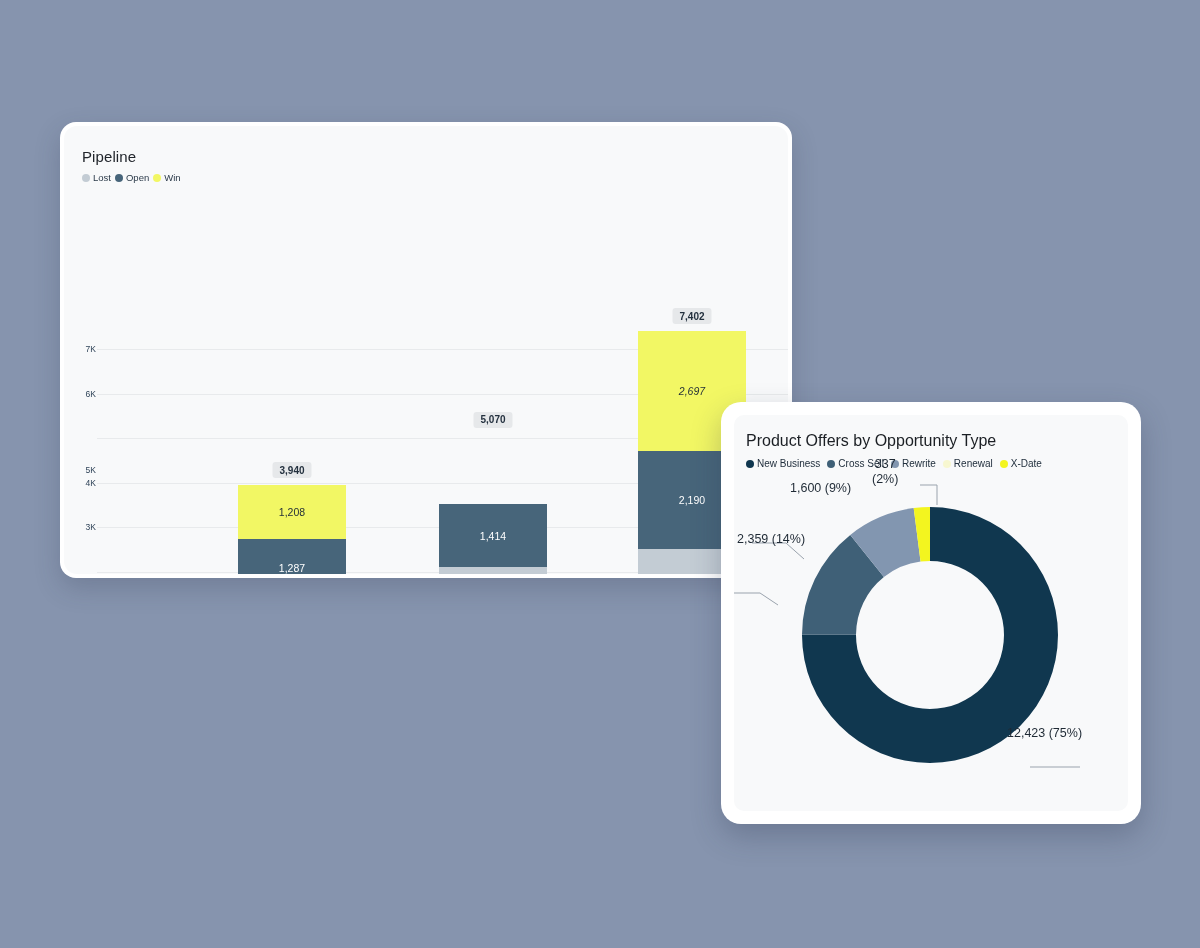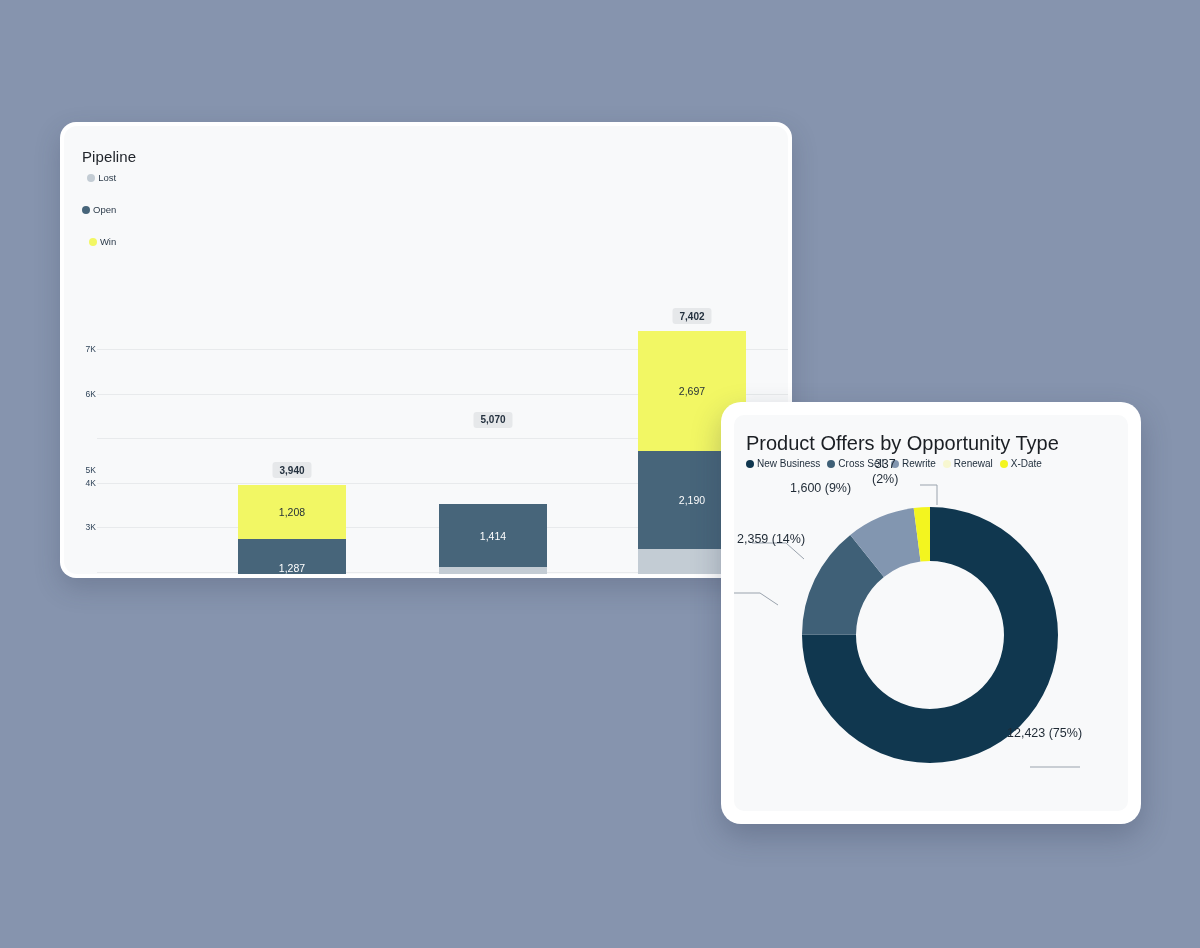--- a/index.html
+++ b/index.html
@@ -45,23 +45,22 @@
     top: 22px;
     font-size: 15px;
     color: #21252b;
     letter-spacing: .1px;
   }
   #bar-legend {
     position: absolute;
     left: 18px;
     top: 46px;
     display: flex;
-    align-items: flex-end;
-    gap: 21px;
-    flex-direction: column;
+    align-items: flex-start;
+    gap: 4px;
   }
   .lg-item {
     display: flex;
     align-items: center;
     gap: 3px;
     font-size: 9.5px;
     color: #2c3b4a;
   }
   .lg-dot {
     width: 8px; height: 8px;
@@ -141,21 +140,21 @@
     right: 13px;
     bottom: 13px;
     background: #f8f9fa;
     border-radius: 10px;
     overflow: hidden;
   }
   #donut-title {
     position: absolute;
     left: 12px;
     top: 17px;
-    font-size: 20px;
+    font-size: 16px;
     color: #1b1f24;
   }
   #donut-legend {
     position: absolute;
     left: 12px;
     top: 43px;
     display: flex;
     align-items: center;
     gap: 7px;
   }
@@ -217,21 +216,21 @@
         </div>
         <div class="total-badge" style="left: 228px; top: 336.345px;">3,940</div>
         <div class="bar-group" style="left: 375px; width: 108px; height: 226.034px; bottom: 185px; top: 308.966px;">
           <div class="seg lost" style="background: rgb(195, 204, 212); height: 93.4896px; bottom: 0px; top: 132.544px;">2,097</div>
           <div class="seg open" style="background: rgb(71, 101, 122); height: 63.0397px; bottom: 93.4896px; top: 69.5042px;">1,414</div>
         </div>
         <div class="total-badge" style="left: 429px; top: 285.966px;">5,070</div>
         <div class="bar-group" style="left: 574px; width: 108px; height: 330px; bottom: 185px; top: 205px;">
           <div class="seg lost" style="background: rgb(195, 204, 212); height: 112.125px; bottom: 0px; top: 217.875px;">2,515</div>
           <div class="seg open" style="background: rgb(71, 101, 122); height: 97.6358px; bottom: 112.125px; top: 120.239px;">2,190</div>
-          <div class="seg win" style="background: rgb(242, 247, 100); height: 120.239px; bottom: 209.761px; top: -1.42109e-14px;">2,697</div>
+          <div class="seg win" style="background: rgb(242, 247, 100); height: 120.239px; bottom: 209.761px; top: -1.42109e-14px; font-style: italic;">2,697</div>
         </div>
         <div class="total-badge" style="left: 628px; top: 182px;">7,402</div>
       </div>
 
   </div>
 </div>
 
 <div id="donut-card">
   <div id="donut-inner">
 

